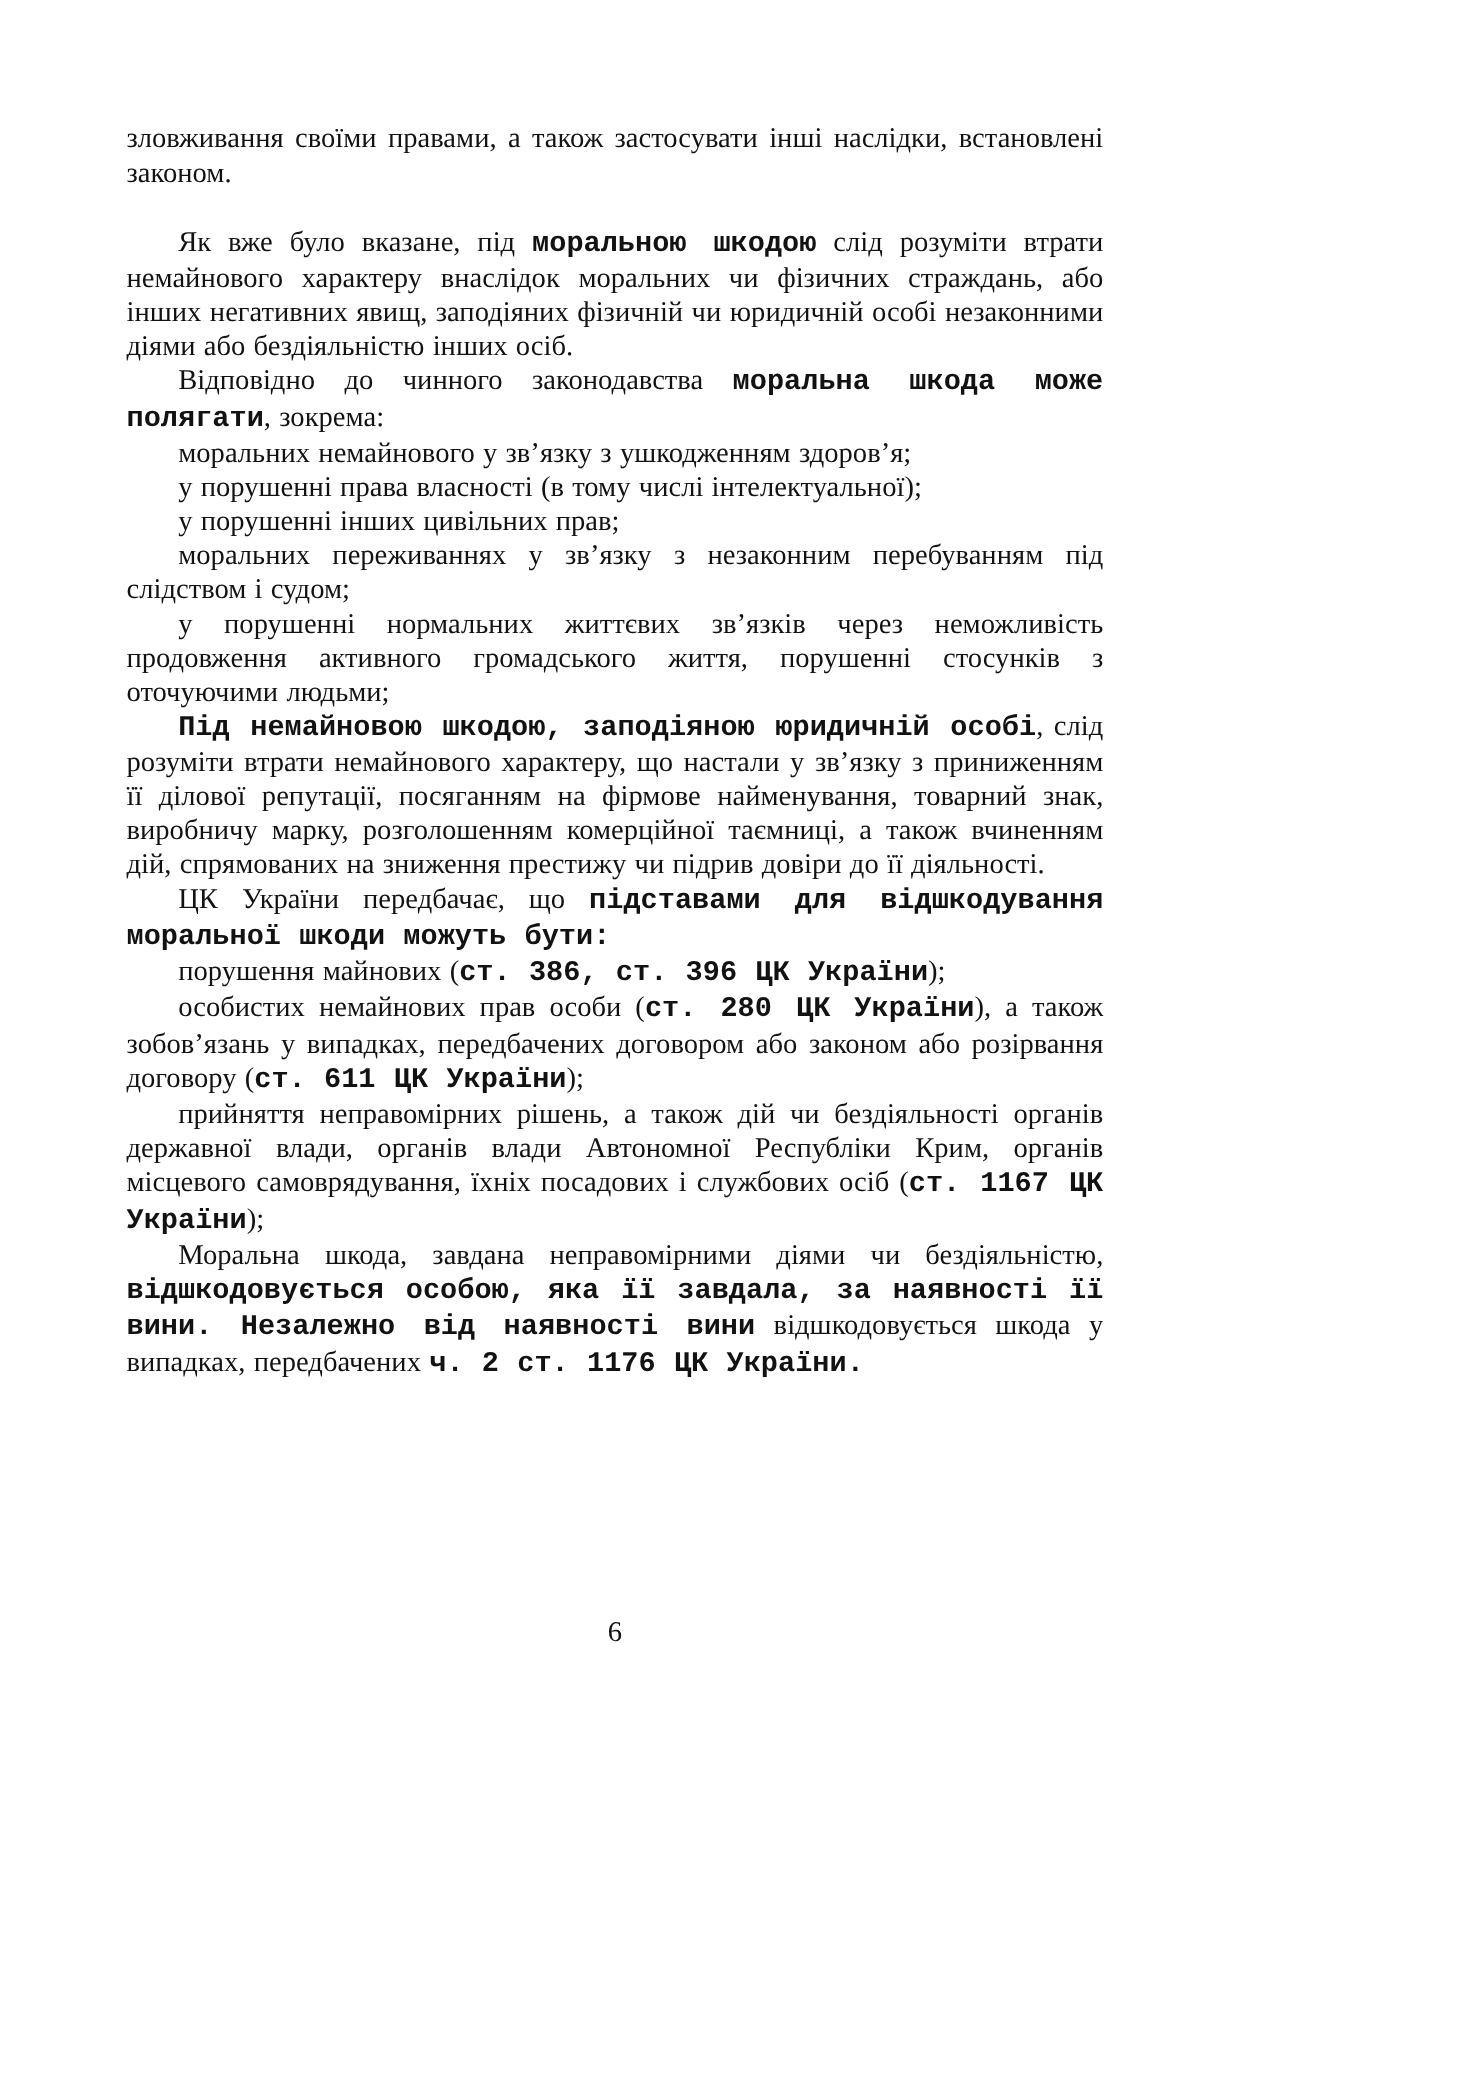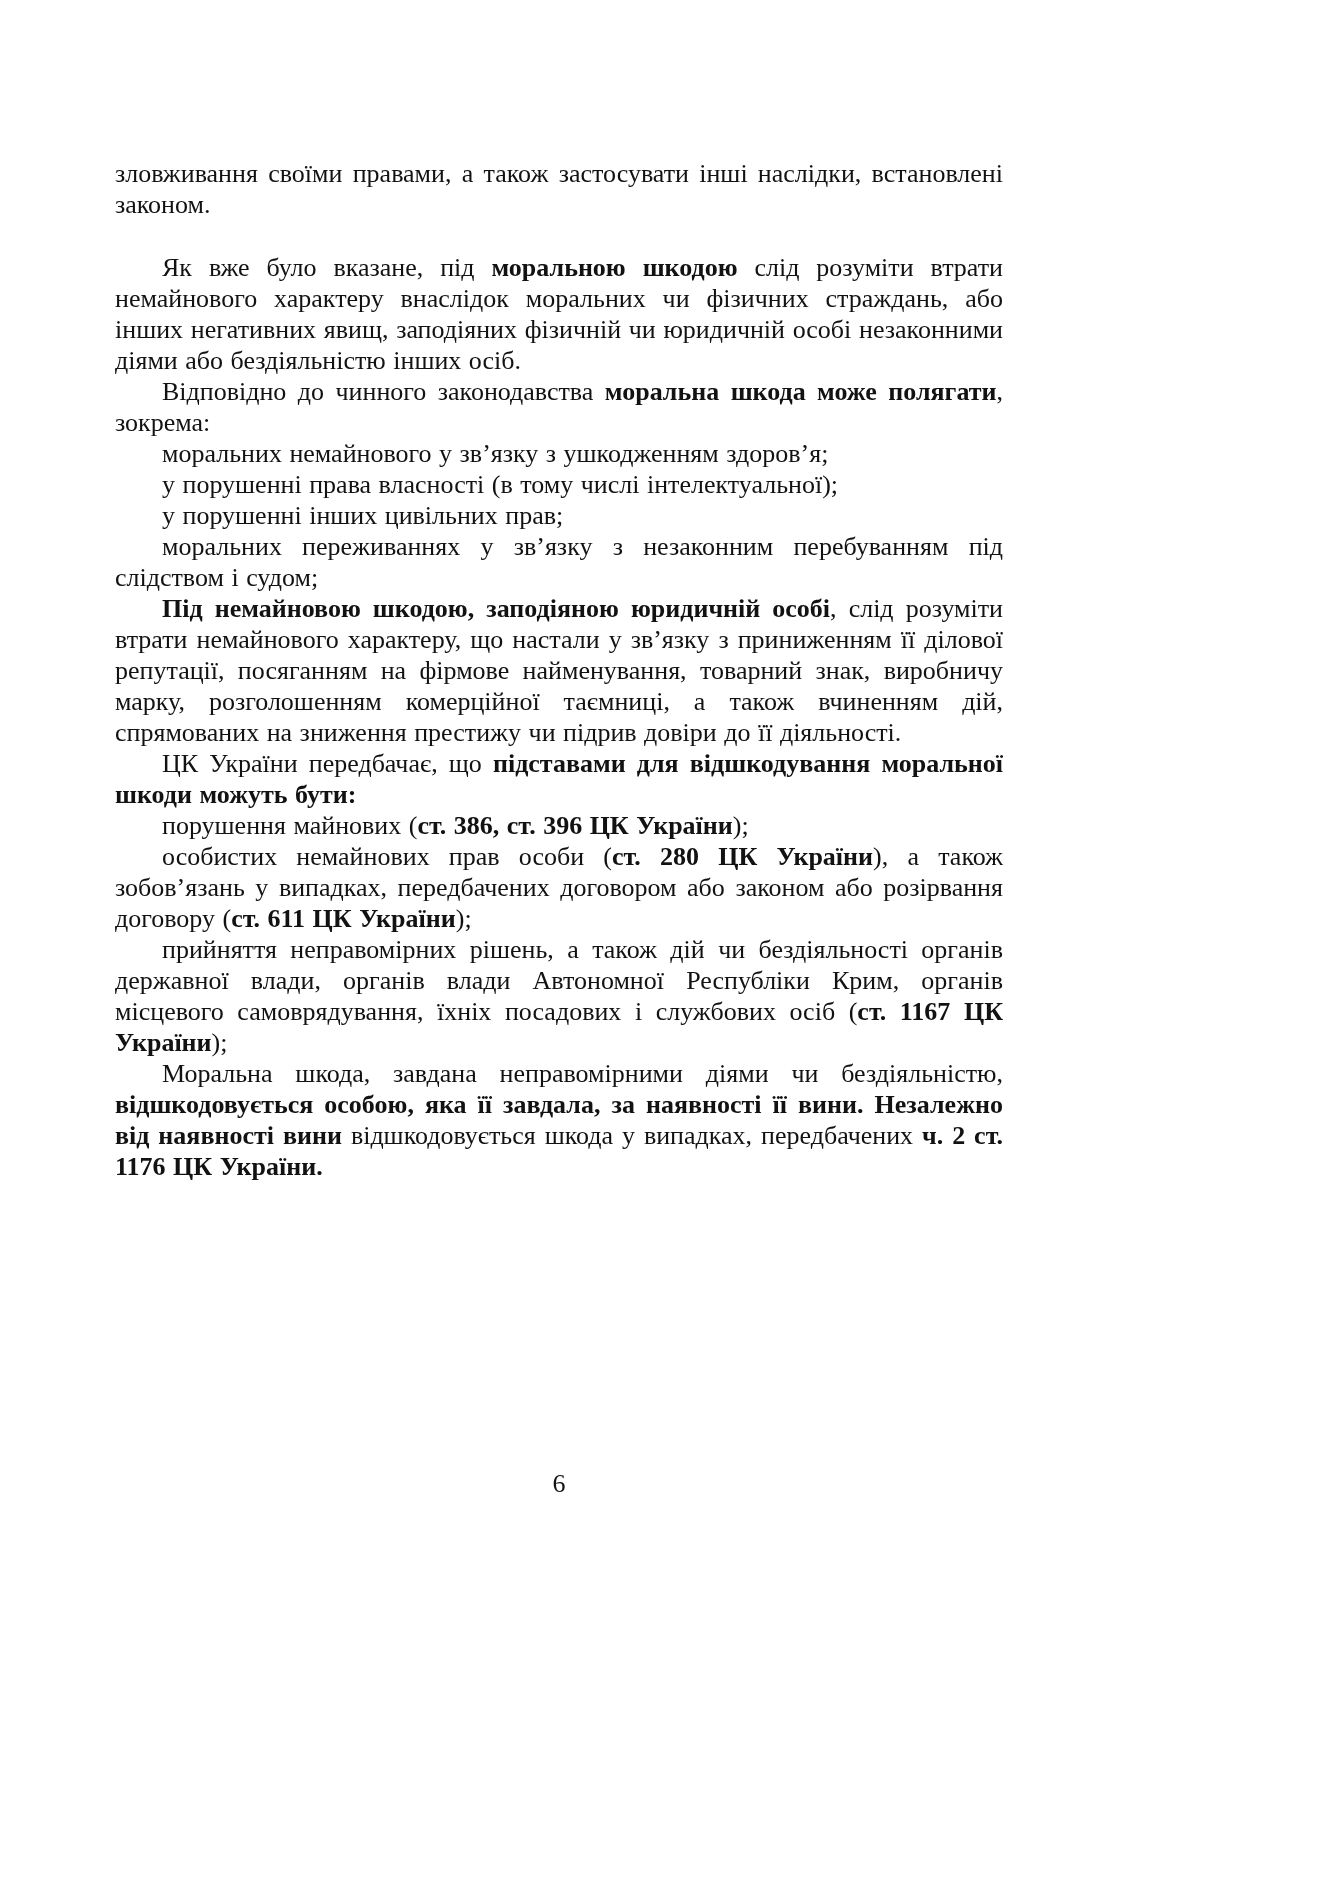--- a/index.html
+++ b/index.html
@@ -20,23 +20,23 @@
     width: 888px;
   }
   .para {
     margin: 0;
     font-size: 26px;
     line-height: 31px;
     text-align: justify;
     text-indent: 47px;
     word-spacing: 1px;
   }
-  .para.no-indent { text-indent: 0; margin-top: 48px; }
+  .para.no-indent { text-indent: 0; }
   .para.gap-before { margin-top: 32px; }
-  .b { font-weight: bold; }
+  .b { font-weight: bold; font-family: Liberation Mono, monospace; }
   .page-number {
     position: absolute;
     left: 115px;
     top: 1468px;
     width: 888px;
     text-align: center;
     font-size: 26px;
     line-height: 31px;
   }
 </style>
@@ -54,20 +54,21 @@
 
   <p class="para"><span>моральних немайнового у зв’язку з ушкодженням здоров’я;</span></p>
 
   <p class="para"><span>у порушенні права власності (в тому числі інтелектуальної);</span></p>
 
 
   <p class="para"><span>у порушенні інших цивільних прав;</span></p>
 
   <p class="para"><span>моральних переживаннях у зв’язку з незаконним перебуванням під слідством і судом;</span></p>
 
+  <p class="para"><span>у порушенні нормальних життєвих зв’язків через неможливість продовження активного громадського життя, порушенні стосунків з оточуючими людьми;</span></p>
 
 
   <p class="para"><span class="b">Під немайновою шкодою, заподіяною юридичній особі</span><span>, слід розуміти втрати немайнового характеру, що настали у зв’язку з приниженням її ділової репутації, посяганням на фірмове найменування, товарний знак, виробничу марку, розголошенням комерційної таємниці, а також вчиненням дій, спрямованих на зниження престижу чи підрив довіри до її діяльності.</span></p>
 
   <p class="para"><span>ЦК України передбачає, що </span><span class="b">підставами для відшкодування моральної шкоди можуть бути:</span></p>
 
   <p class="para"><span>порушення майнових (</span><span class="b">ст. 386, ст. 396 ЦК України</span><span>);</span></p>
 
   <p class="para"><span>особистих немайнових прав особи (</span><span class="b">ст. 280 ЦК України</span><span>), а також зобов’язань у випадках, передбачених договором або законом або розірвання договору (</span><span class="b">ст. 611 ЦК України</span><span>);</span></p>
 

